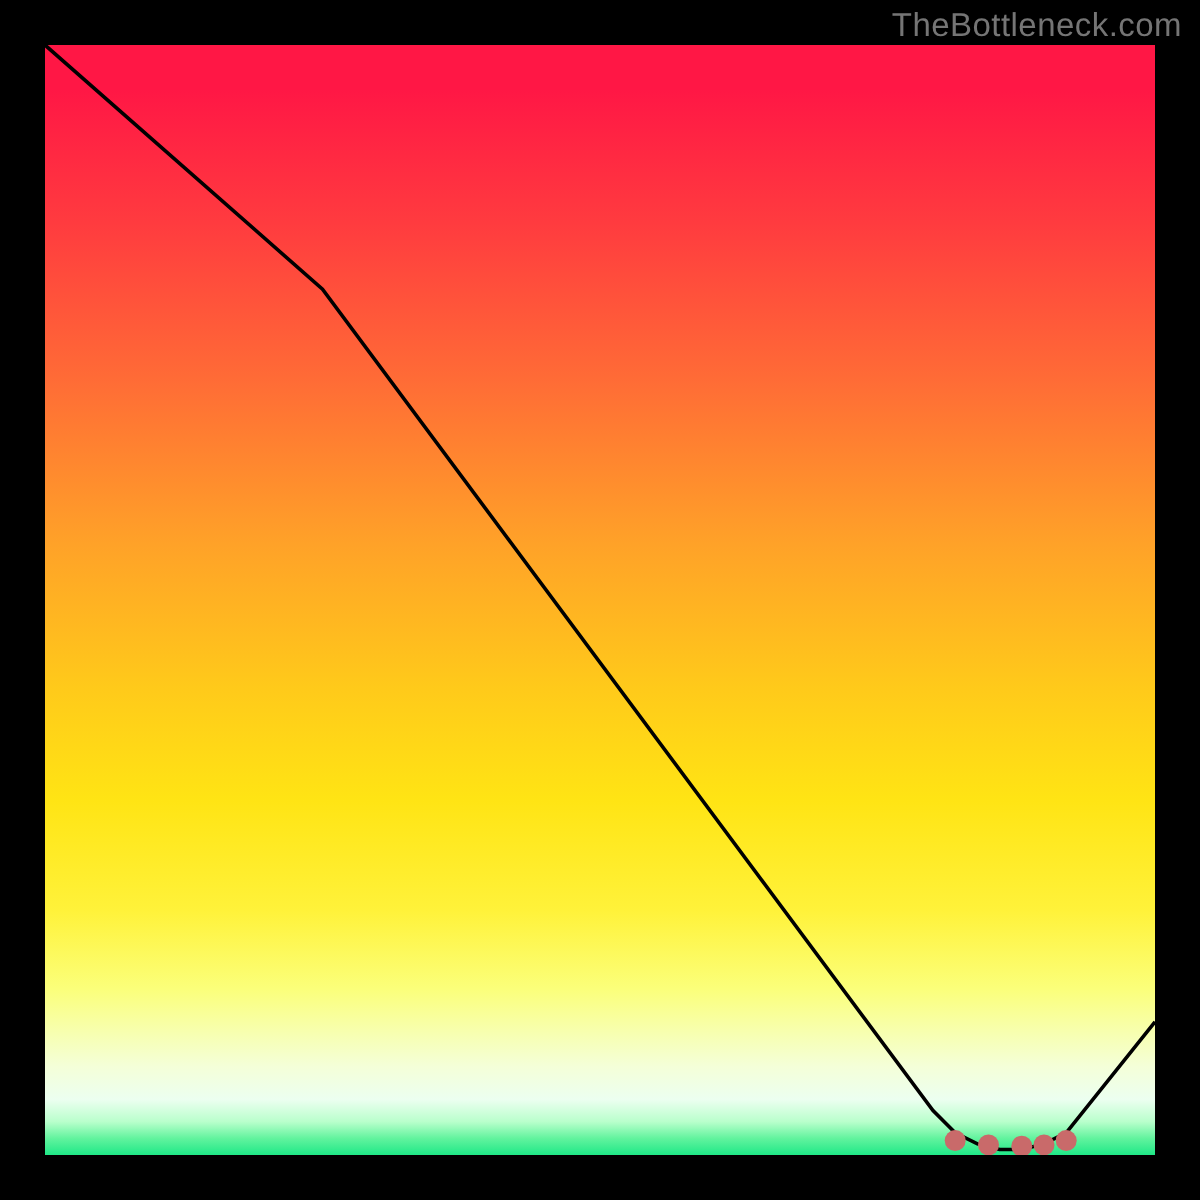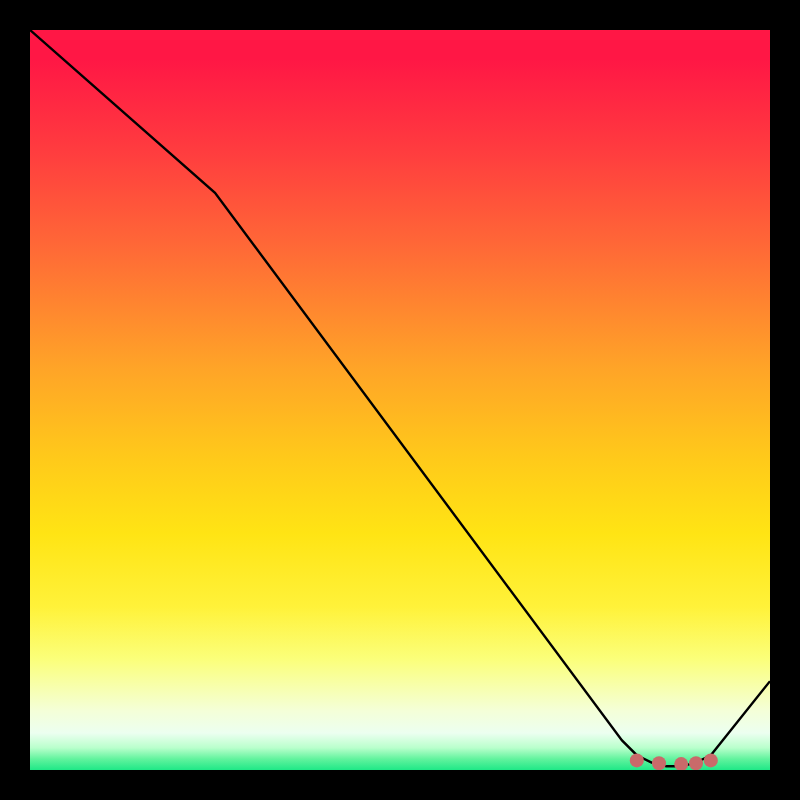--- a/index.html
+++ b/index.html
@@ -53,20 +53,21 @@
     width: 740px;
     height: 740px;
     z-index: 2;
   }
 </style>
 </head>
 <body>
 
 <div class="frame">
 
+  <div class="watermark">TheBottleneck.com</div>
 
   <div class="plot"></div>
 
   <svg class="curve" viewBox="0 0 740 740" preserveAspectRatio="none">
     <path fill="none" stroke="#000" stroke-width="2.4" d="M0.0 0.0 L185.0 162.8 L592.0 710.4 L606.8 725.2 L621.6 732.6 L636.4 736.3 L651.2 736.3 L666.0 732.6 L680.8 725.2 L740.0 651.2"></path>
     <g fill="#c96a6a" stroke="none">
         <circle cx="606.8" cy="730.4" r="7"></circle>
         <circle cx="629.0" cy="733.3" r="7"></circle>
         <circle cx="651.2" cy="734.1" r="7"></circle>
         <circle cx="666.0" cy="733.3" r="7"></circle>

